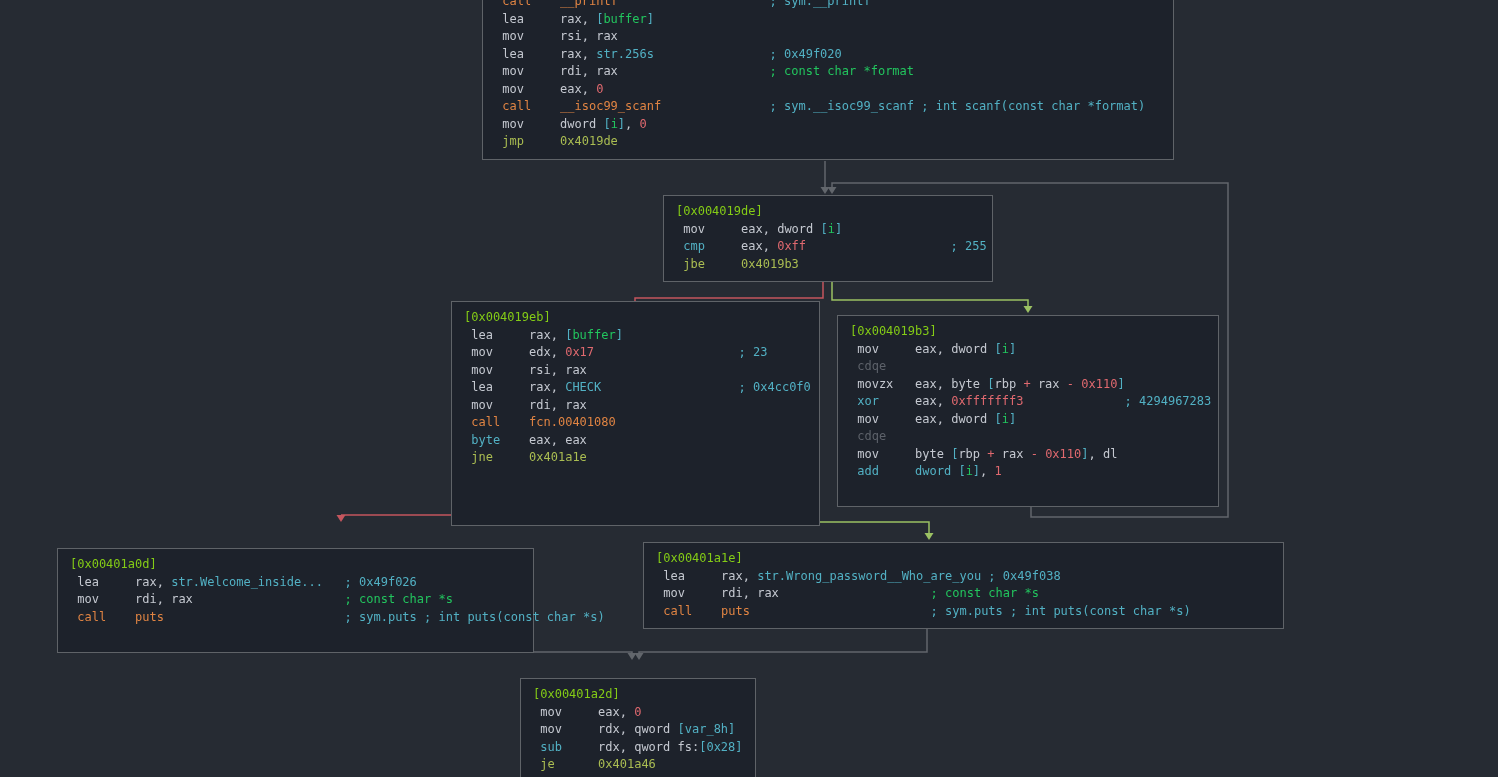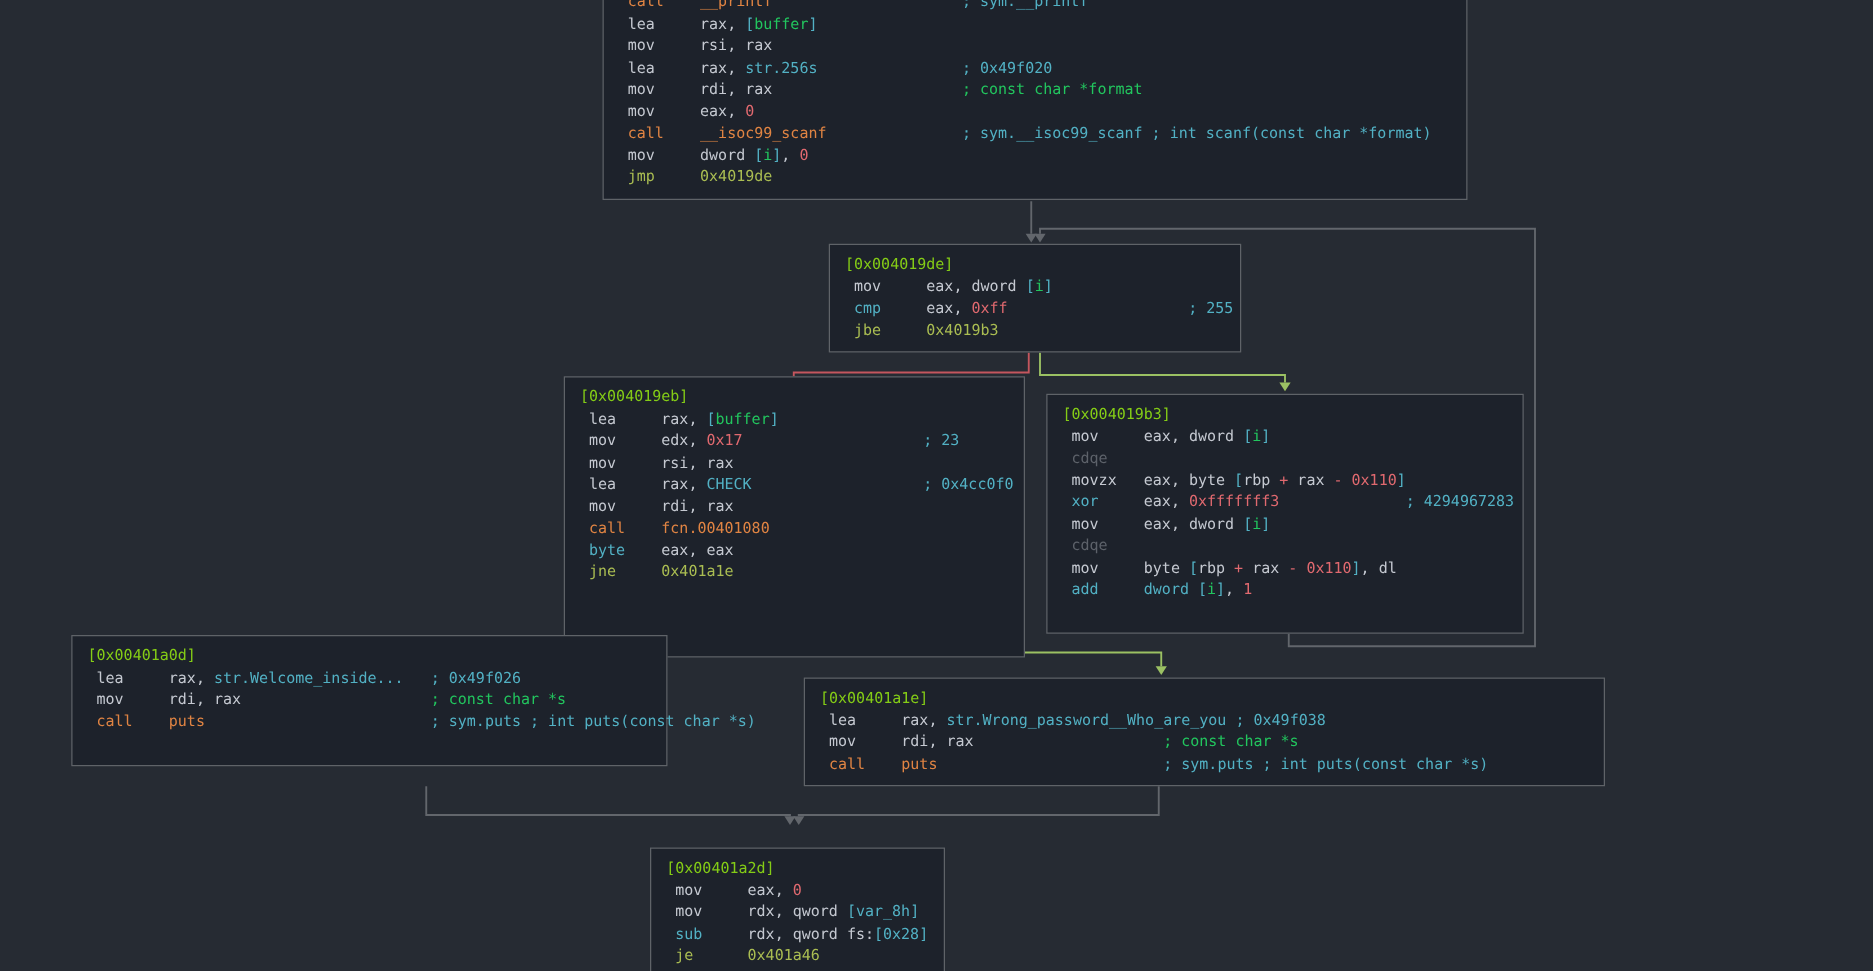--- a/index.html
+++ b/index.html
@@ -76,21 +76,21 @@
       <div class="bl th">[0x004019b3]</div>
       <div class="bl"><span class="tg"> mov     </span><span class="tg">eax, dword </span><span class="tc">[</span><span class="ty">i</span><span class="tc">]</span></div>
       <div class="bl"><span class="td"> cdqe</span></div>
       <div class="bl"><span class="tg"> movzx   </span><span class="tg">eax, byte </span><span class="tc">[</span><span class="tg">rbp </span><span class="tn">+</span><span class="tg"> rax </span><span class="tn">-</span><span class="tg"> </span><span class="tn">0x110</span><span class="tc">]</span></div>
       <div class="bl"><span class="tc"> xor     </span><span class="tg">eax, </span><span class="tn">0xfffffff3</span><span class="tg">              </span><span class="tc">; 4294967283</span></div>
       <div class="bl"><span class="tg"> mov     </span><span class="tg">eax, dword </span><span class="tc">[</span><span class="ty">i</span><span class="tc">]</span></div>
       <div class="bl"><span class="td"> cdqe</span></div>
       <div class="bl"><span class="tg"> mov     </span><span class="tg">byte </span><span class="tc">[</span><span class="tg">rbp </span><span class="tn">+</span><span class="tg"> rax </span><span class="tn">-</span><span class="tg"> </span><span class="tn">0x110</span><span class="tc">]</span><span class="tg">, dl</span></div>
       <div class="bl"><span class="tc"> add     </span><span class="tc">dword </span><span class="tc">[</span><span class="ty">i</span><span class="tc">]</span><span class="tg">, </span><span class="tn">1</span></div>
     </div>
-    <div class="block" style="left: 57px; top: 508px; width: 477px; height: 105px;">
+    <div class="block" style="left: 57px; top: 548px; width: 477px; height: 105px;">
       <div class="bl th">[0x00401a0d]</div>
       <div class="bl"><span class="tg"> lea     </span><span class="tg">rax, </span><span class="tc">str.Welcome_inside...</span><span class="tg">   </span><span class="tc">; 0x49f026</span></div>
       <div class="bl"><span class="tg"> mov     </span><span class="tg">rdi, rax</span><span class="tg">                     </span><span class="ty">; const char *s</span></div>
       <div class="bl"><span class="to"> call    </span><span class="to">puts</span><span class="tg">                         </span><span class="tc">; sym.puts ; int puts(const char *s)</span></div>
     </div>
     <div class="block" style="left: 643px; top: 542px; width: 641px; height: 87px;">
       <div class="bl th">[0x00401a1e]</div>
       <div class="bl"><span class="tg"> lea     </span><span class="tg">rax, </span><span class="tc">str.Wrong_password__Who_are_you</span><span class="tg"> </span><span class="tc">; 0x49f038</span></div>
       <div class="bl"><span class="tg"> mov     </span><span class="tg">rdi, rax</span><span class="tg">                     </span><span class="ty">; const char *s</span></div>
       <div class="bl"><span class="to"> call    </span><span class="to">puts</span><span class="tg">                         </span><span class="tc">; sym.puts ; int puts(const char *s)</span></div>

